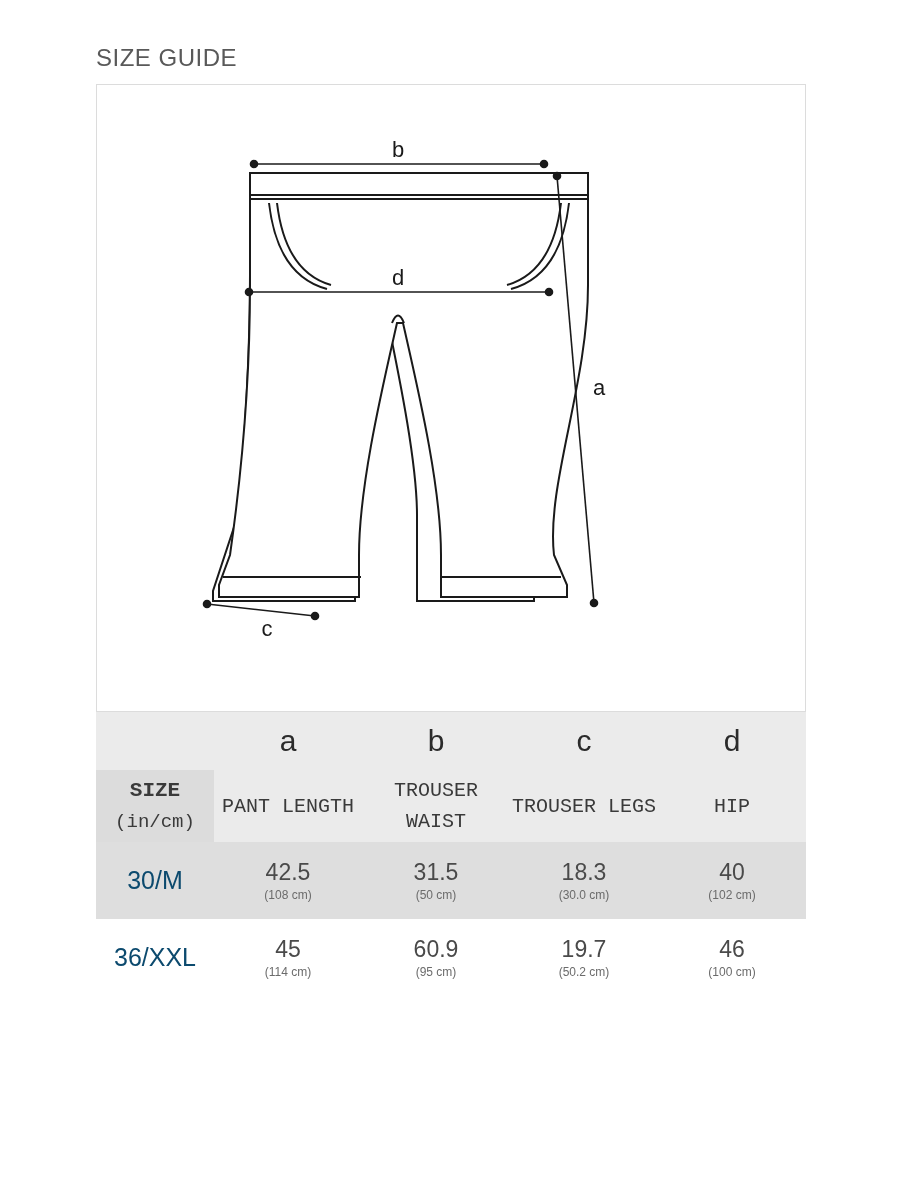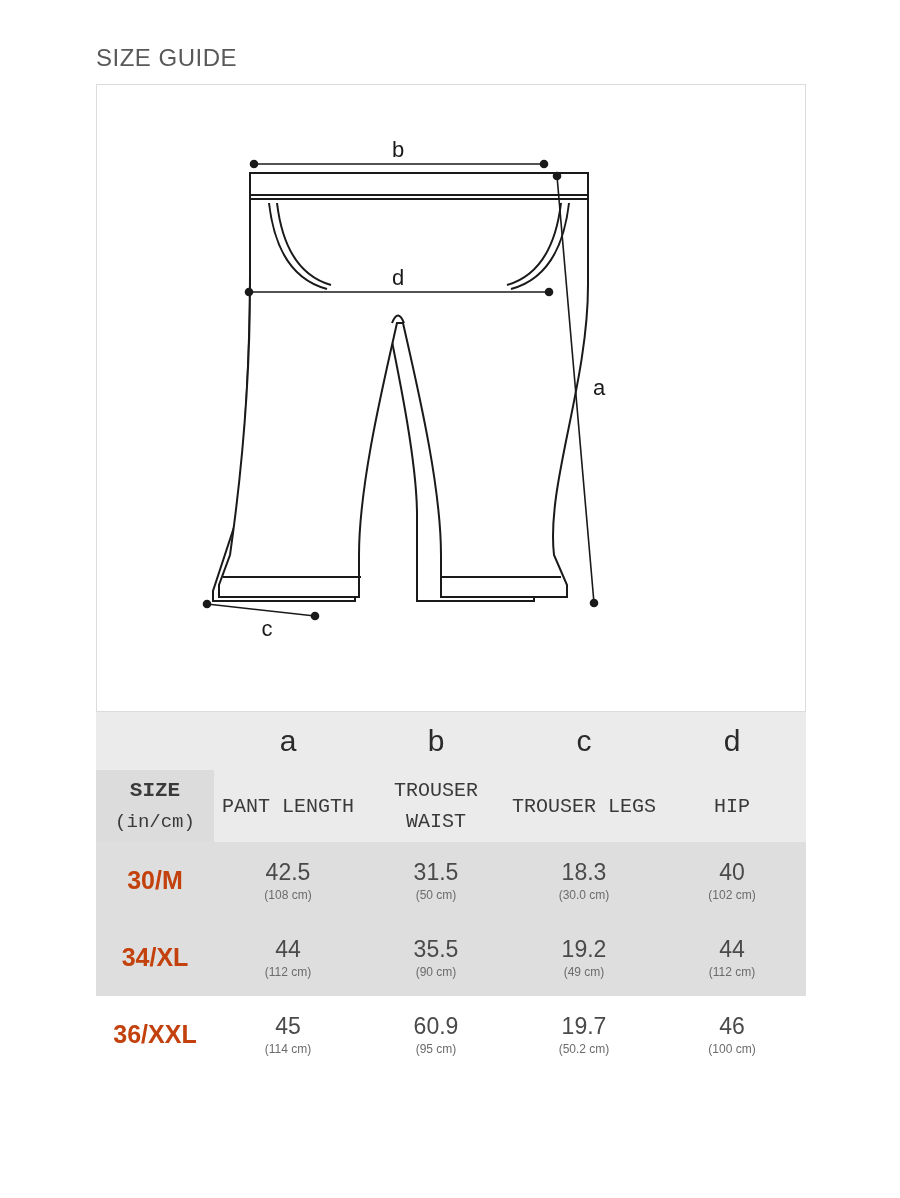--- a/index.html
+++ b/index.html
@@ -92,22 +92,22 @@
     font-size: 19px;
     color: #3a3a3a;
   }
   tr.data-row td {
     height: 77px;
     font-size: 23px;
     color: #4a4a4a;
   }
   tr.data-row td.size-cell {
     font-size: 25px;
-    font-weight: bold;
-    color: #c2410c;
+    font-weight: normal;
+    color: #0c4a6e;
   }
   tr.data-row.shaded td {
     background: #dedede;
   }
   tr.data-row.shaded td.size-cell {
     background: #dedede;
   }
   tr.data-row.plain td {
     background: #ffffff;
   }
@@ -258,39 +258,20 @@
             <span class="in">18.3</span>
             <span class="cm">(30.0 cm)</span>
           </td>
           <td>
             <span class="in">40</span>
             <span class="cm">(102 cm)</span>
           </td>
         </tr>
 
 
-        <tr class="data-row shaded">
-          <td class="size-cell">34/XL</td>
-          <td>
-            <span class="in">44</span>
-            <span class="cm">(112 cm)</span>
-          </td>
-          <td>
-            <span class="in">35.5</span>
-            <span class="cm">(90 cm)</span>
-          </td>
-          <td>
-            <span class="in">19.2</span>
-            <span class="cm">(49 cm)</span>
-          </td>
-          <td>
-            <span class="in">44</span>
-            <span class="cm">(112 cm)</span>
-          </td>
-        </tr>
 
         <tr class="data-row plain">
           <td class="size-cell">36/XXL</td>
           <td>
             <span class="in">45</span>
             <span class="cm">(114 cm)</span>
           </td>
           <td>
             <span class="in">60.9</span>
             <span class="cm">(95 cm)</span>

